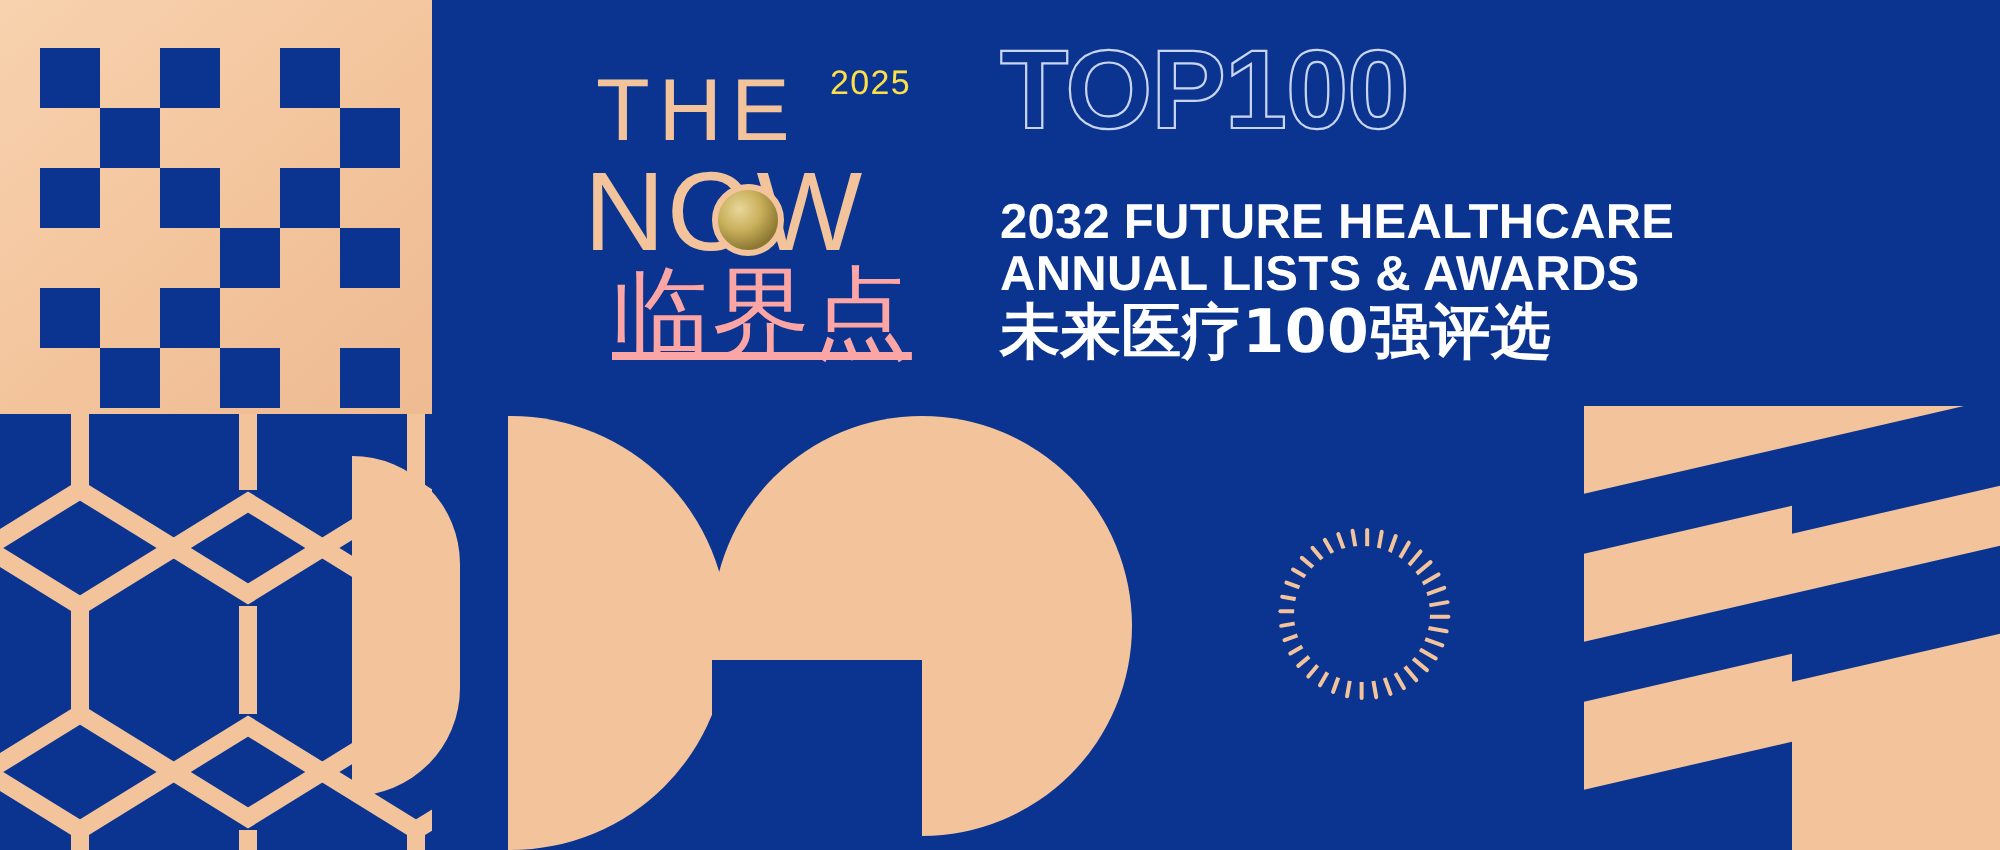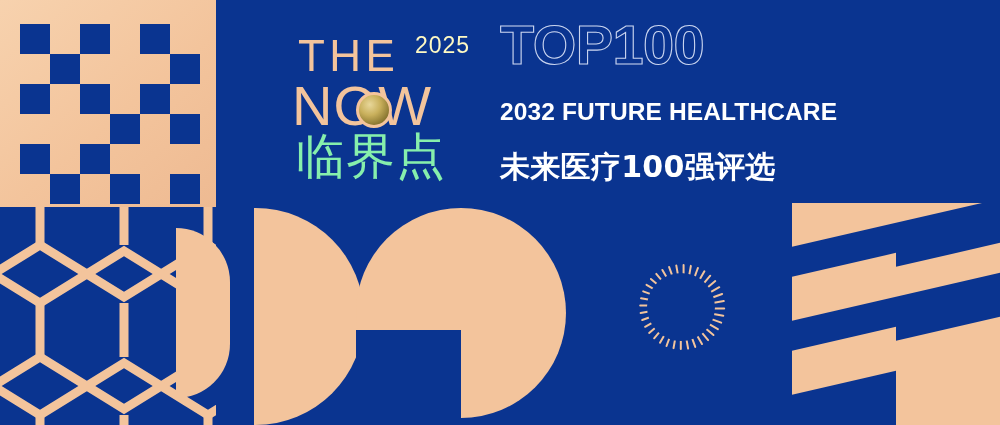--- a/index.html
+++ b/index.html
@@ -100,39 +100,40 @@
     line-height:1;
     white-space:nowrap;
   }
   #logo-the{
     position:absolute;left:8px;top:18px;
     font-size:44px;
     letter-spacing:0.10em;
   }
   #logo-year{
     position:absolute;left:125px;top:16px;
-    color:#fef9c3;font-size:23px;font-weight:300;letter-spacing:0.04em;
+    color:#fde047;font-size:17px;font-weight:300;letter-spacing:0.04em;
   }
   #logo-now{
     position:absolute;left:2px;top:62px;
     font-size:56px;
     letter-spacing:0.02em;
   }
   #logo-orb{
     position:absolute;left:66px;top:76px;
     width:36px;height:36px;border-radius:50%;
     border:3px solid #f3c49c;
     background:radial-gradient(circle at 36% 32%,#e8d79a 0%,#c9b05c 38%,#8e7a33 72%,#6d5c24 100%);
   }
   #logo-cn{
-    position:absolute;left:6px;top:116px;
+    position:absolute;left:16px;top:116px;
     font-size:49px;font-weight:400;letter-spacing:0.02em;
-    color:#86efac;
+    color:#fca5a5;
     font-family:"DejaVu Sans","Liberation Sans",sans-serif;
     line-height:1;
+    text-decoration:underline;
   }
 
   
   #title-block{
     left:500px;top:18px;width:345px;height:180px;
   }
   #top100{
     position:absolute;left:0;top:0;
     font-size:56px;font-weight:700;line-height:0.95;
     letter-spacing:-0.01em;
@@ -285,16 +286,17 @@
     <div class="logo-line" id="logo-the">THE</div>
     <div id="logo-year">2025</div>
     <div class="logo-line" id="logo-now">NOW</div>
     <div id="logo-orb"></div>
     <div id="logo-cn">临界点</div>
   </div>
 
   <div class="layer" id="title-block">
     <div id="top100">TOP100</div>
     <div id="sub-en1">2032 FUTURE HEALTHCARE</div>
+    <div id="sub-en2">ANNUAL LISTS &amp; AWARDS</div>
     <div id="sub-cn">未来医疗100强评选</div>
   </div>
 
 </div>
 
 </body></html>

